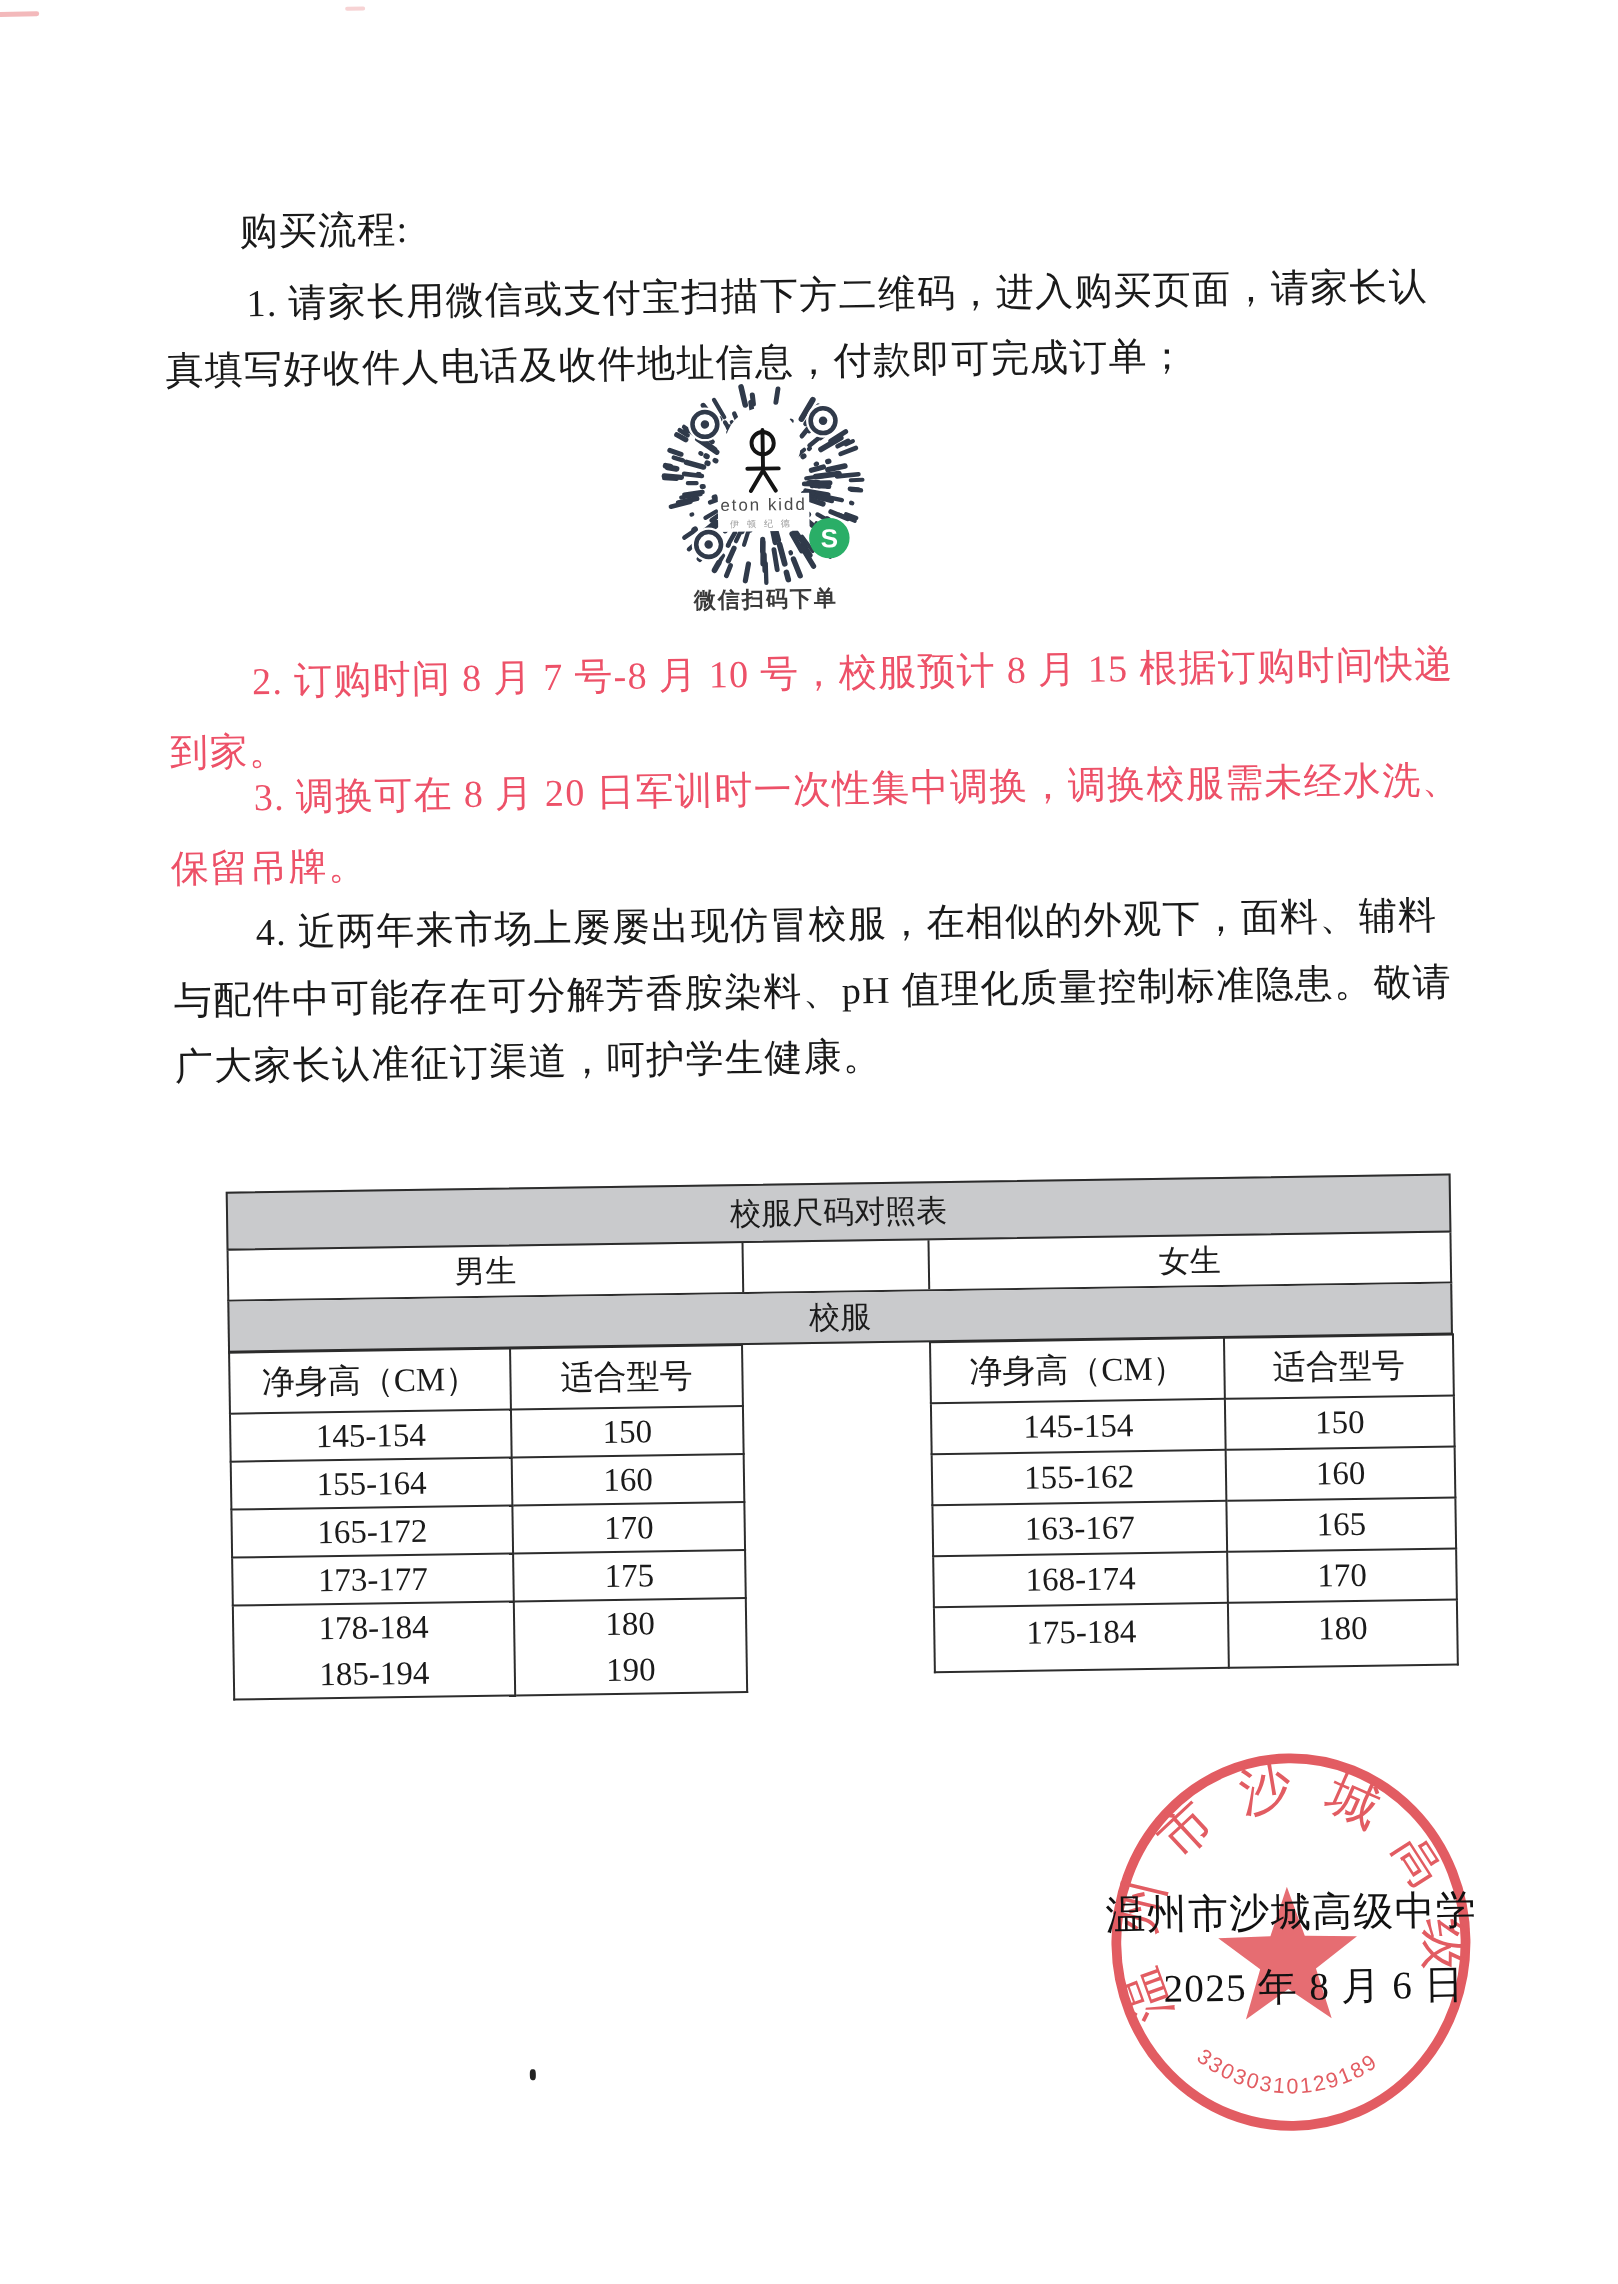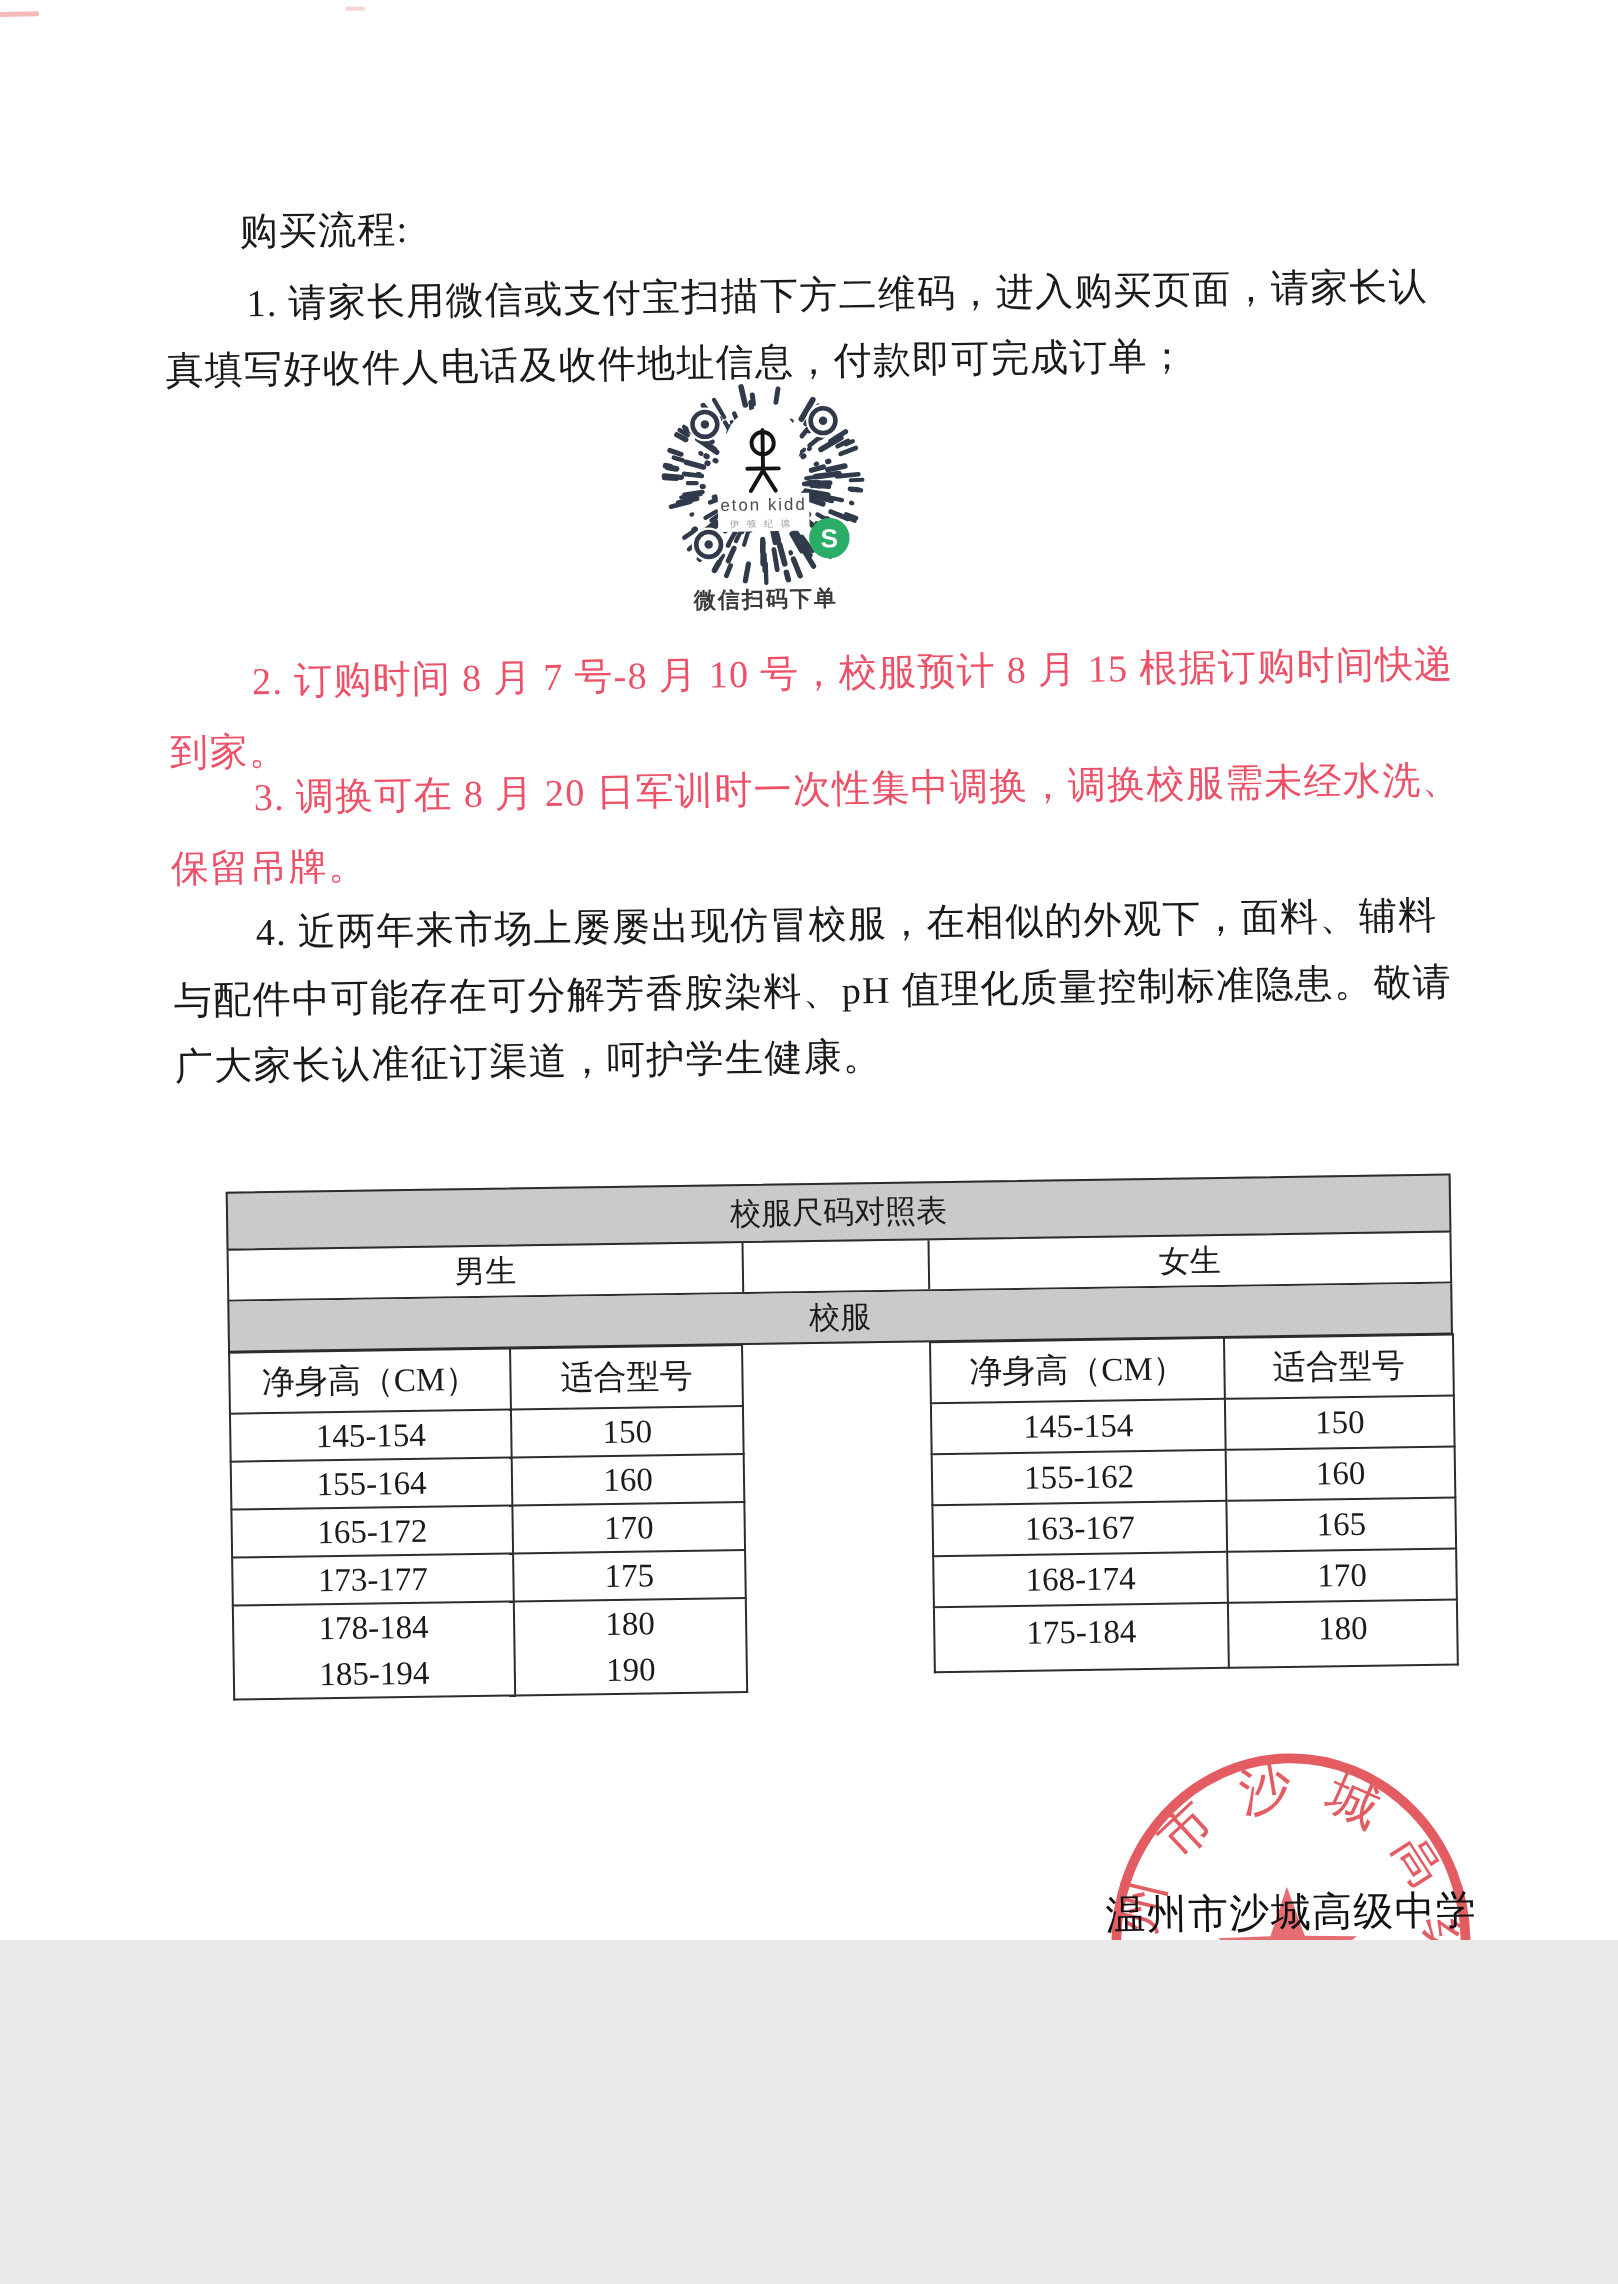--- a/index.html
+++ b/index.html
@@ -1,16 +1,16 @@
 <!DOCTYPE html>
 <html style="--red: #ed5168; --seal: #e04f55; --gray: #c9cacc; --qr-green: #2aae67;font-size:10.4px"><head>
 <meta charset="utf-8">
 <style>
   html,body{margin:0;padding:0;background:#e9e9e9;}
-  #sheet{position:relative;width:1618px;height:1940px;background:#ffffff;overflow:hidden;
+  #sheet{position:relative;width:1618px;height:2284px;background:#ffffff;overflow:hidden;
          font-family:"Liberation Serif",serif;color:#171717;}
   #tilt{position:absolute;inset:0;transform:rotate(-0.85deg);transform-origin:809px 1141px;}
   .p-line{position:absolute;font-size:38px;line-height:1.12;white-space:nowrap;letter-spacing:1.3px;color:#1a1a1a;}
   .red{color:var(--red);font-weight:500;}
   
   #qr-wrap{position:absolute;left:662px;top:372px;width:222px;height:222px;}
   #qr-caption{position:absolute;left:662px;top:584px;width:224px;text-align:center;
               font-family:"Liberation Sans",sans-serif;font-weight:bold;font-size:22px;color:#3a3a3a;letter-spacing:2px;}
   
   .trow{position:absolute;left:225px;width:1225px;box-sizing:border-box;border:2px solid #2c2c2c;

